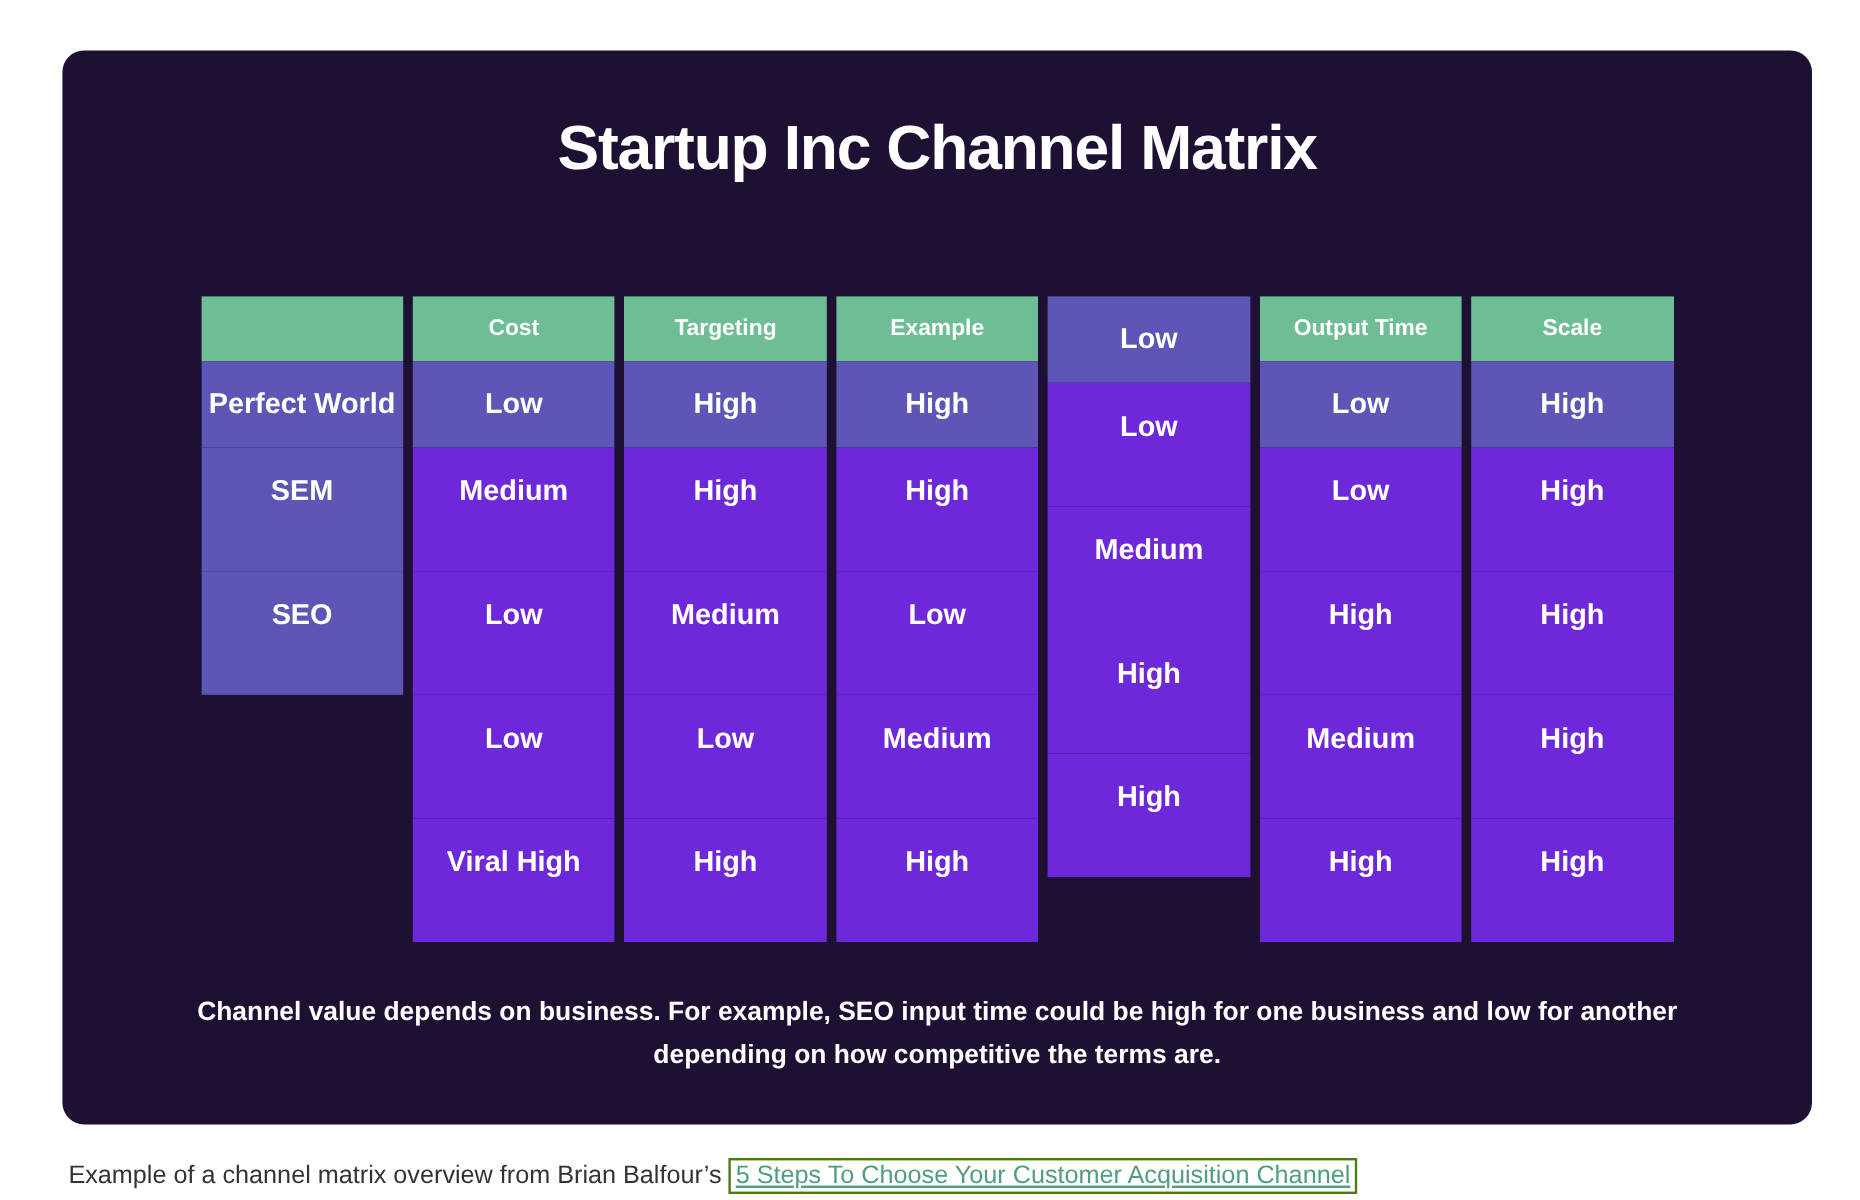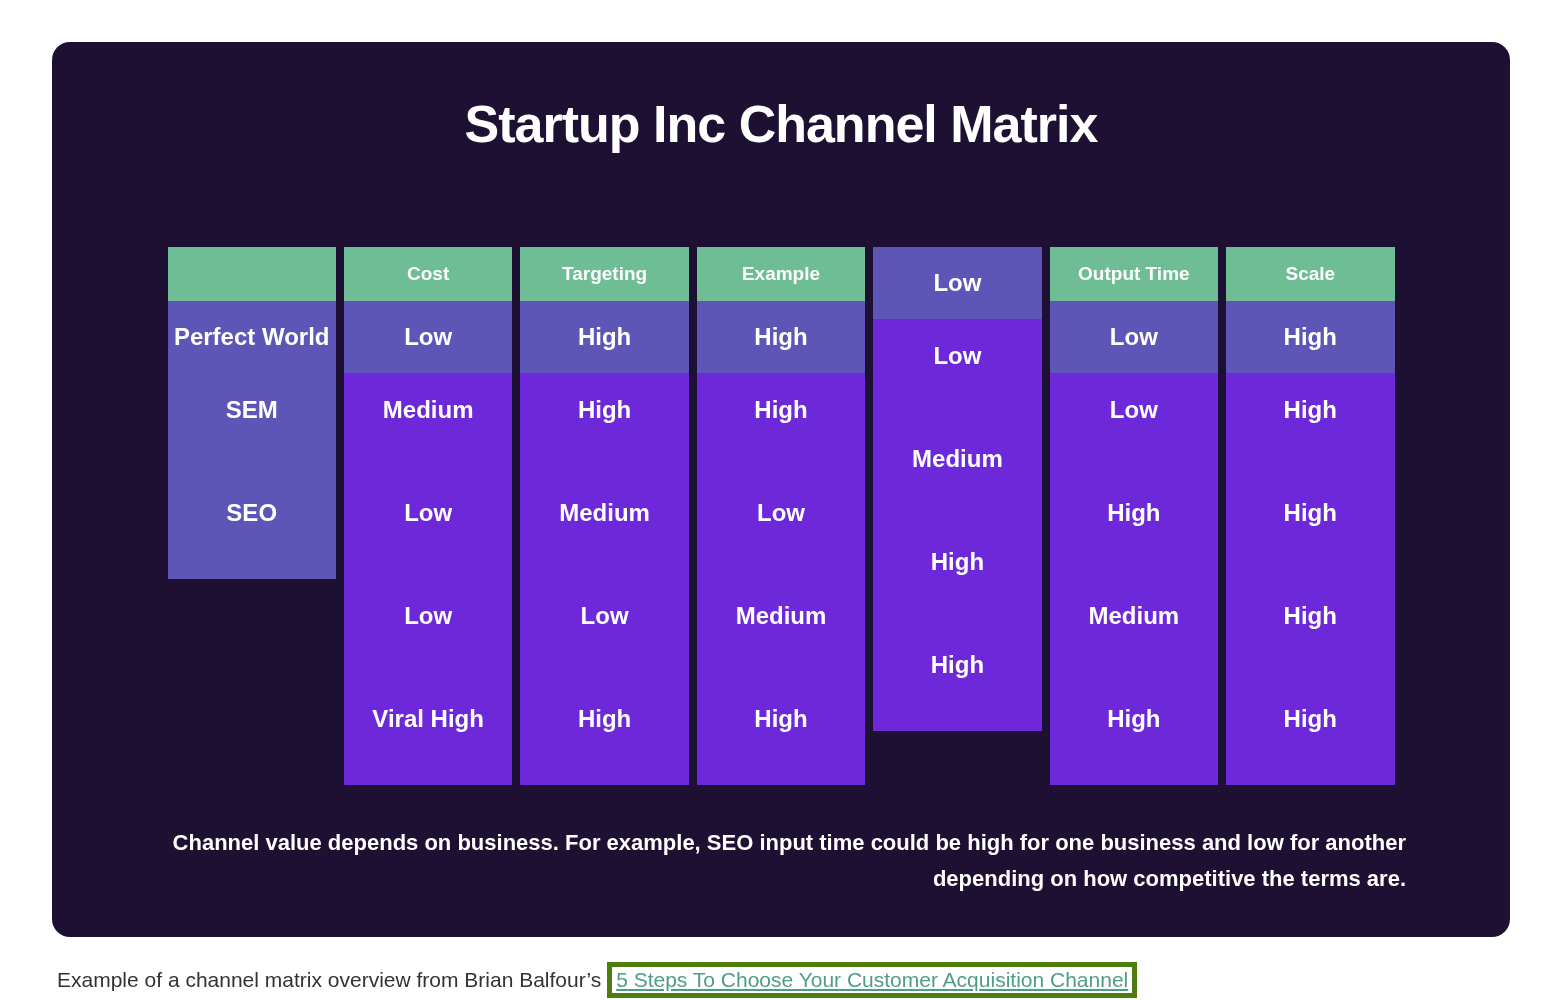--- a/index.html
+++ b/index.html
@@ -51,33 +51,33 @@
   .cell.light  { background: #6d28d9; }
   .cell.r0     { height: 72px; }
   .cell.rn     { height: 103px; padding-bottom: 30px; }
   .caption {
     margin: 40px auto 0 auto;
     max-width: 1250px;
     color: #ffffff;
     font-weight: bold;
     font-size: 22px;
     line-height: 36px;
-    text-align: right;
+    text-align: center;
   }
   .footer {
     margin-top: 28px;
     padding-left: 5px;
     font-size: 21px;
     color: #333333;
     line-height: 30px;
   }
   .footer-link {
     color: #4f9e81;
     text-decoration: underline;
-    border: 5px solid #4d7c0f;
+    border: 2px solid #4d7c0f;
     padding: 1px 4px 2px 4px;
     cursor: pointer;
   }
 </style>
 </head>
 <body>
 
 <div class="page">
   <div class="card">
     <div class="title">Startup Inc Channel Matrix</div>

